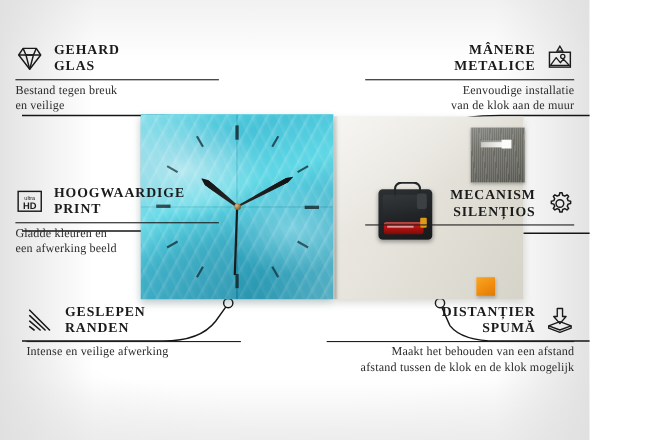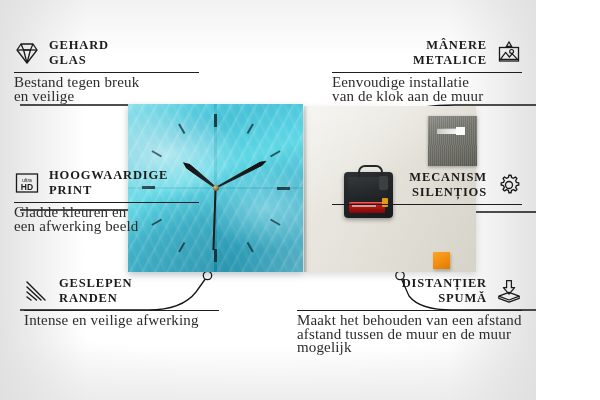--- a/index.html
+++ b/index.html
@@ -142,27 +142,27 @@
   }
 
   
   .callout{position:absolute;}
   .co-head{display:flex;align-items:center;gap:9px;}
   .co-title{
     font-size:12.5px;letter-spacing:.85px;color:#1b1b1b;
     line-height:15px;text-transform:uppercase;font-weight:700;
   }
   .co-rule{height:1.4px;background:#1e1e1e;margin-top:4px;}
-  .co-desc{font-size:15px;line-height:13.5px;color:#2c2c2c;margin-top:3px;letter-spacing:.15px;}
+  .co-desc{font-size:11px;line-height:13.5px;color:#2c2c2c;margin-top:3px;letter-spacing:.15px;}
   .left .co-head{justify-content:flex-start;}
   .left .co-title{text-align:left;}
   .left .co-desc{text-align:left;}
   .right .co-head{justify-content:flex-end;}
   .right .co-title{text-align:right;}
-  .right .co-desc{font-family:Liberation Serif, serif;}
+  .right .co-desc{text-align:right;font-family:Liberation Serif, serif;}
 
   .ico{width:26px;height:26px;flex:0 0 26px;display:block;}
   .ico svg{display:block;width:26px;height:26px;}
 
   
   .leaders{position:absolute;inset:0;width:600px;height:400px;pointer-events:none;}
 
   .co1{left:14px;top:38px;width:185px;}
   .co2{left:14px;top:168px;width:185px;}
   .co3{left:24px;top:276px;width:195px;}
@@ -387,17 +387,17 @@
       <span class="ico">
         <svg viewBox="0 0 26 26">
           <path d="M10.6 2.5 h4.8 v7.2 h3.2 L13 16.2 L7.4 9.7 h3.2 z" fill="none" stroke="#1a1a1a" stroke-width="1.25" stroke-linejoin="round"></path>
           <path d="M13 14.4 L23.2 18.2 L13 22.0 L2.8 18.2 Z" fill="none" stroke="#1a1a1a" stroke-width="1.25" stroke-linejoin="round"></path>
           <path d="M2.8 18.2 v2.1 L13 24.1 L23.2 20.3 v-2.1" fill="none" stroke="#1a1a1a" stroke-width="1.25" stroke-linejoin="round"></path>
         </svg>
       </span>
     </div>
     <div class="co-rule"></div>
     <div class="co-desc">
-      <span>Maakt het behouden van een afstand</span><br><span>afstand tussen de muur en de muur mogelijk</span>
+      <span>Maakt het behouden van een afstand</span><br><span>afstand tussen de klok en de klok mogelijk</span>
     </div>
   </div>
 
 </div>
 
 </body></html>

